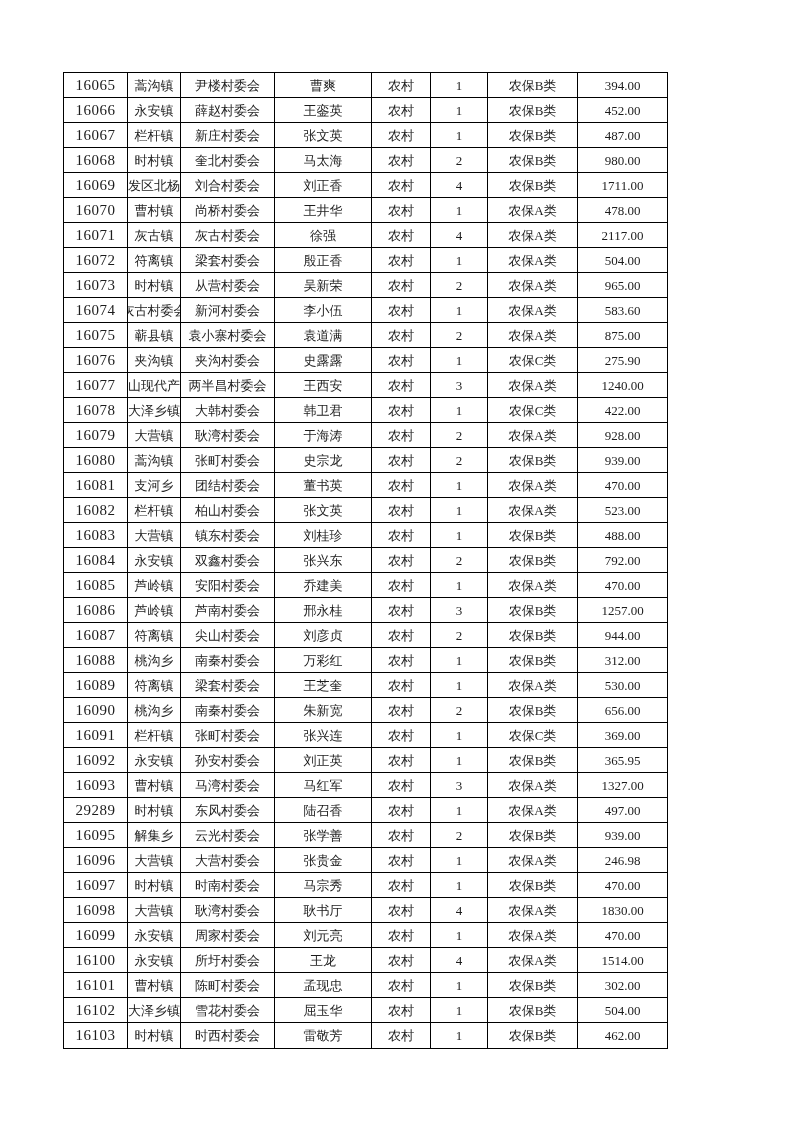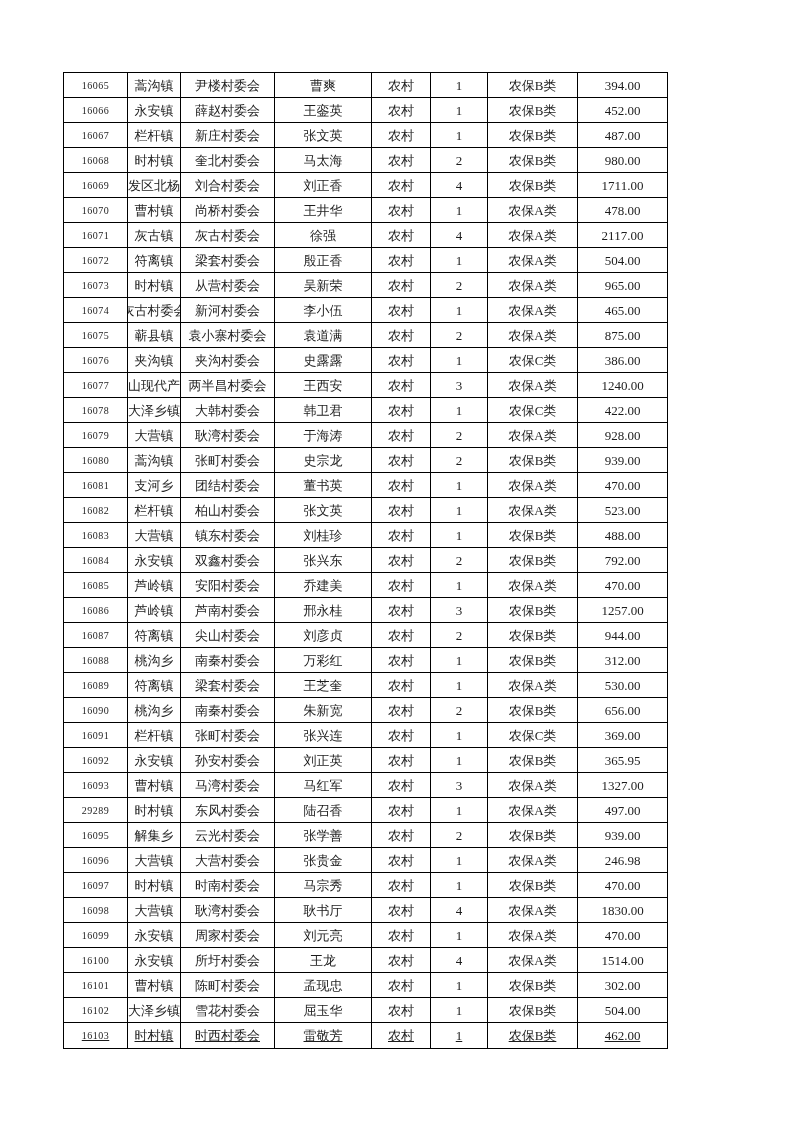--- a/index.html
+++ b/index.html
@@ -32,23 +32,23 @@
     display: flex;
     align-items: center;
     justify-content: center;
     overflow: hidden;
     white-space: nowrap;
     font-size: 13px;
     line-height: 25px;
     box-sizing: border-box;
   }
   .cell:nth-child(8n) { border-right: none; text-align: center; }
-  .grid-table > .cell:nth-last-child(-n+8) { border-bottom: none; text-decoration: underline; }
+  .grid-table > .cell:nth-last-child(-n+8) { border-bottom: none; }
   .cell > span { flex-shrink: 0; }
-  .cell-id { font-size: 10px; letter-spacing: 0.5px; }
+  .cell-id { font-size: 15px; letter-spacing: 0.5px; }
 </style>
 </head>
 <body>
 
 <div class="sheet">
   <div class="grid-table" id="records-table">
       <div class="cell cell-id">
         <span>16065</span>
       </div>
       <div class="cell cell-town">
@@ -279,21 +279,21 @@
       <div class="cell cell-resident-type">
         <span>农村</span>
       </div>
       <div class="cell cell-person-count">
         <span>1</span>
       </div>
       <div class="cell cell-insurance-class">
         <span>农保A类</span>
       </div>
       <div class="cell cell-amount">
-        <span>465.00</span>
+        <span>583.60</span>
       </div>
       <div class="cell cell-id">
         <span>16075</span>
       </div>
       <div class="cell cell-town">
         <span>蕲县镇</span>
       </div>
       <div class="cell cell-village-committee">
         <span>袁小寨村委会</span>
       </div>
@@ -327,21 +327,21 @@
       <div class="cell cell-resident-type">
         <span>农村</span>
       </div>
       <div class="cell cell-person-count">
         <span>1</span>
       </div>
       <div class="cell cell-insurance-class">
         <span>农保C类</span>
       </div>
       <div class="cell cell-amount">
-        <span>386.00</span>
+        <span>275.90</span>
       </div>
       <div class="cell cell-id">
         <span>16077</span>
       </div>
       <div class="cell cell-town">
         <span>马鞍山现代产业园</span>
       </div>
       <div class="cell cell-village-committee">
         <span>两半昌村委会</span>
       </div>

